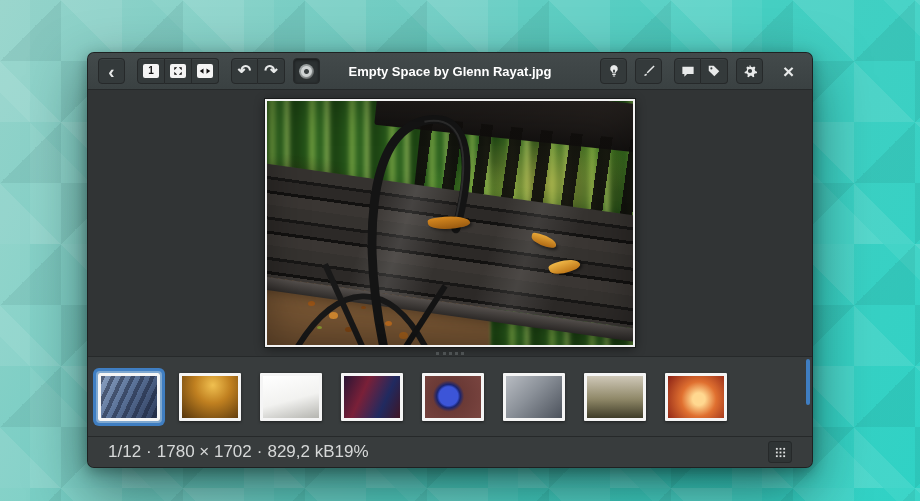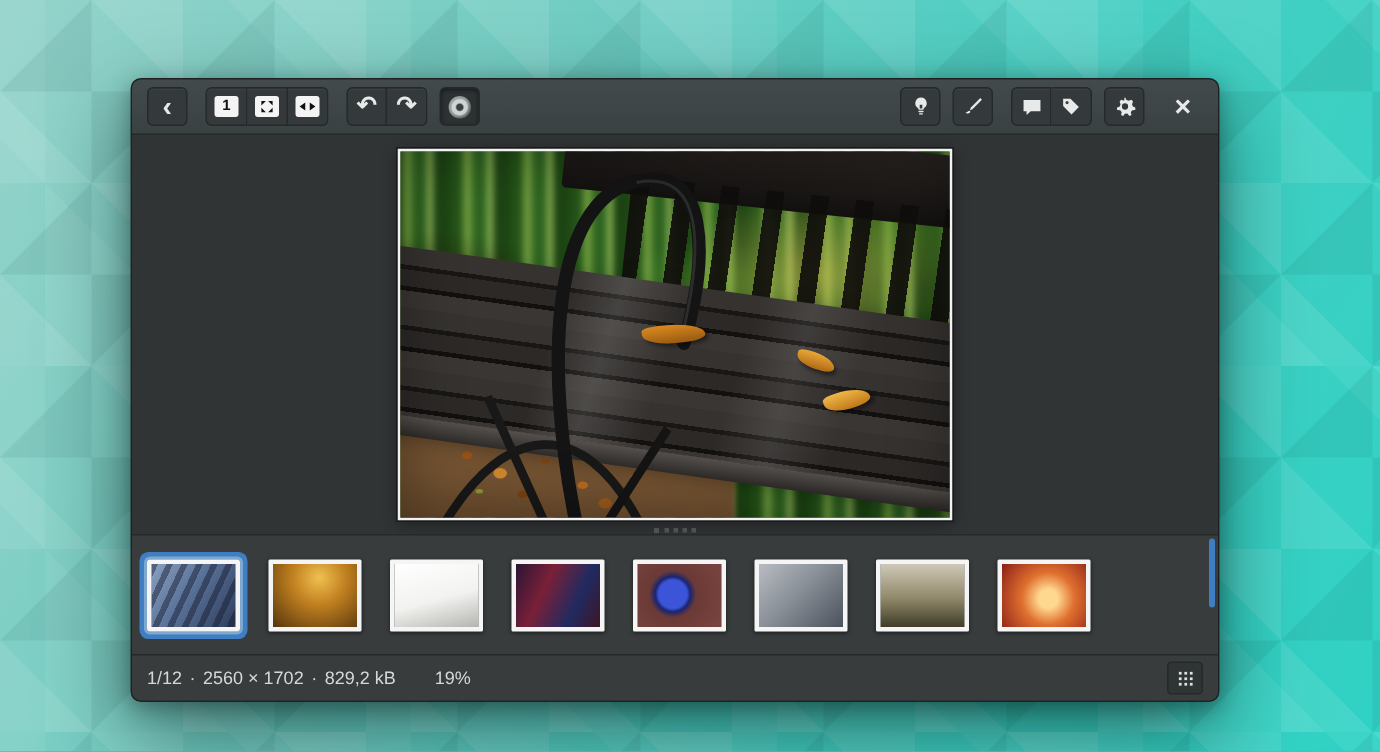--- a/index.html
+++ b/index.html
@@ -111,23 +111,23 @@
     display:flex; align-items:center; gap:19px; padding:0 10px; }
   .thumb { width:62px; height:48px; border:3px solid #f5f5f5; border-radius:1px;
     box-shadow:0 1px 3px rgba(0,0,0,.5); background:#888; flex:0 0 auto; }
   .thumb.selected { box-shadow:0 0 0 2px #7fa8d0, 0 0 0 5px var(--accent-blue); border-radius:2px; }
   .thumb-scrollbar { position:absolute; right:2px; top:2px; width:4px; height:46px;
     background:var(--accent-blue); border-radius:2px; }
 
   
   .statusbar { flex:0 0 31px; background:var(--panel-bg);
     border-top:1px solid var(--border-dark);
-    display:flex; align-items:center; padding:0 10px;
-    color:var(--status-text); font-size:12px; }
-  .status-zoom { margin-left:26px; }
+    display:flex; align-items:center; padding:0 20px;
+    color:var(--status-text); font-size:17px; }
+  .status-zoom { }
   .status-sep { margin:0 5px; }
   .grid-btn { margin-left:auto; width:24px; height:22px; border-radius:3px;
     background:#2f3435; border:1px solid var(--border-dark);
     display:flex; align-items:center; justify-content:center; }
 
   .icon-svg { display:block; }
 </style>
 </head>
 <body>
 
@@ -175,20 +175,21 @@
           <div class="tb-btn">
             <span class="glyph">↷</span>
           </div>
         </div>
         <div class="sp8"></div>
         <div class="tb-btn active">
           <span class="disc"></span>
         </div>
       </div>
 
+      <div class="tb-title">Empty Space by Glenn Rayat.jpg</div>
 
       <div class="tb-right">
         <div class="tb-btn">
           <span>
             <svg class="icon-svg" width="14" height="15" viewBox="0 0 16 17">
                 <g fill="#e8eaea">
               <path d="M8 1a4.4 4.4 0 0 0-2.6 7.9c.45.36.8.96.8 1.5h3.6c0-.54.35-1.14.8-1.5A4.4 4.4 0 0 0 8 1zM7 6.5h2v3H7z" fill-rule="evenodd"></path>
               <rect x="6" y="11.2" width="4" height="1.2" rx=".6"></rect>
               <rect x="6.5" y="13" width="3" height="1.1" rx=".55"></rect>
                 </g>
@@ -271,21 +272,21 @@
         <div class="thumb" style="background: linear-gradient(115deg, rgb(42, 21, 53) 0%, rgb(122, 32, 56) 35%, rgb(32, 42, 96) 70%, rgb(64, 21, 37) 100%);"></div>
         <div class="thumb" style="background: radial-gradient(circle at 42% 48%, rgb(60, 85, 216) 0px, rgb(60, 85, 216) 24%, rgb(26, 36, 112) 30%, rgb(107, 58, 54) 40%, rgb(122, 69, 64) 100%);"></div>
         <div class="thumb" style="background: linear-gradient(135deg, rgb(184, 188, 194) 0%, rgb(138, 144, 152) 45%, rgb(76, 82, 92) 100%);"></div>
         <div class="thumb" style="background: linear-gradient(rgb(207, 200, 184) 0%, rgb(143, 136, 104) 55%, rgb(63, 60, 40) 100%);"></div>
         <div class="thumb" style="background: radial-gradient(circle at 55% 55%, rgb(255, 216, 144) 0px, rgb(255, 216, 144) 16%, rgb(224, 112, 48) 45%, rgb(138, 32, 21) 100%);"></div>
       </div>
 
     <div class="statusbar">
       <span>1/12</span>
       <span class="status-sep">·</span>
-      <span>2560 × 1702</span>
+      <span>1780 × 1702</span>
       <span class="status-sep">·</span>
       <span>829,2 kB</span>
       <span class="status-zoom">19%</span>
       <div class="grid-btn">
         <span>
           <svg class="icon-svg" width="11" height="11" viewBox="0 0 12 12">
               <g fill="#dfe1e1">
             <rect x="1" y="1" width="2" height="2"></rect>
                 <rect x="5" y="1" width="2" height="2"></rect>
                 <rect x="9" y="1" width="2" height="2"></rect>

